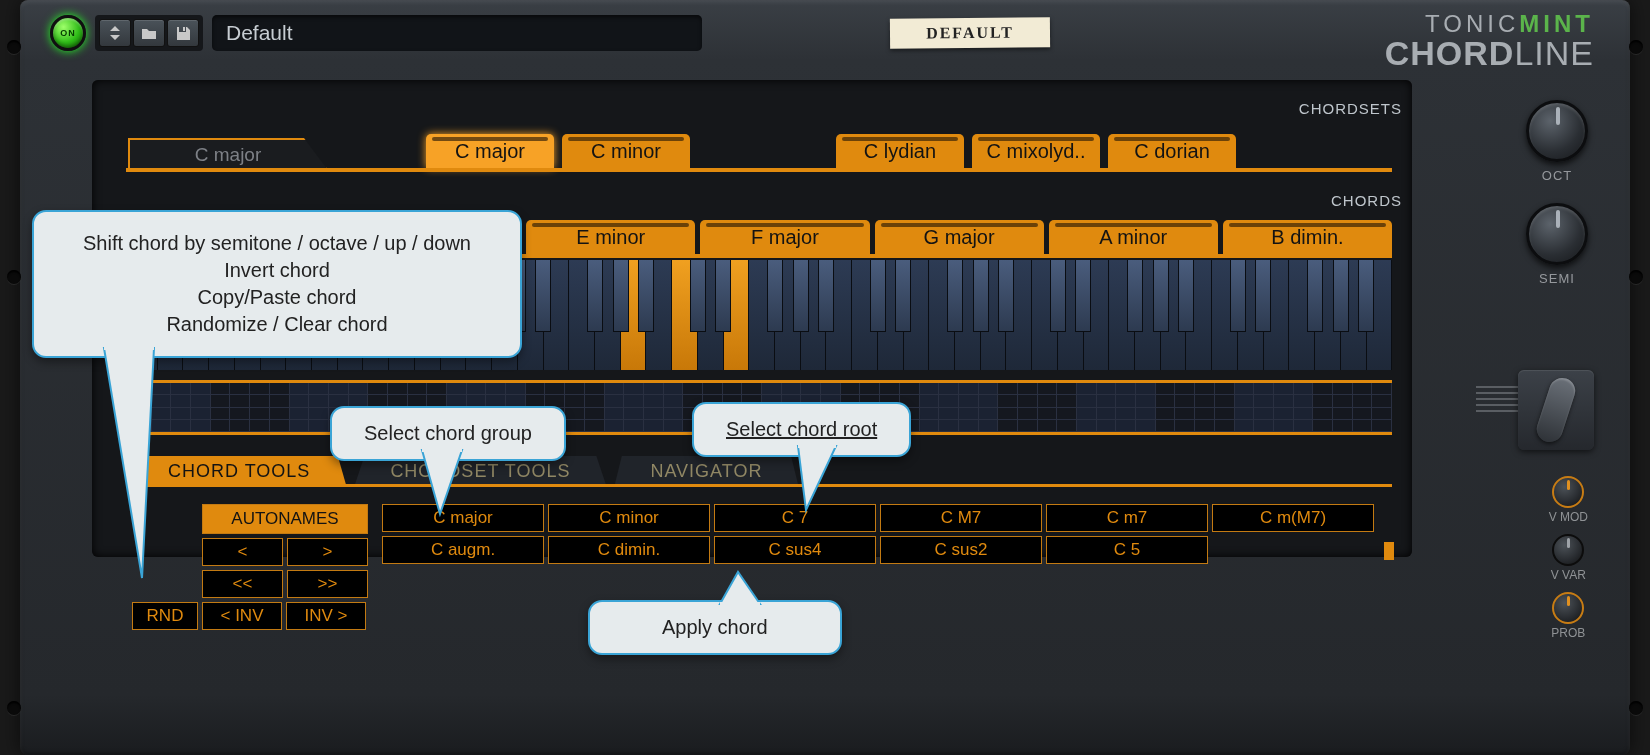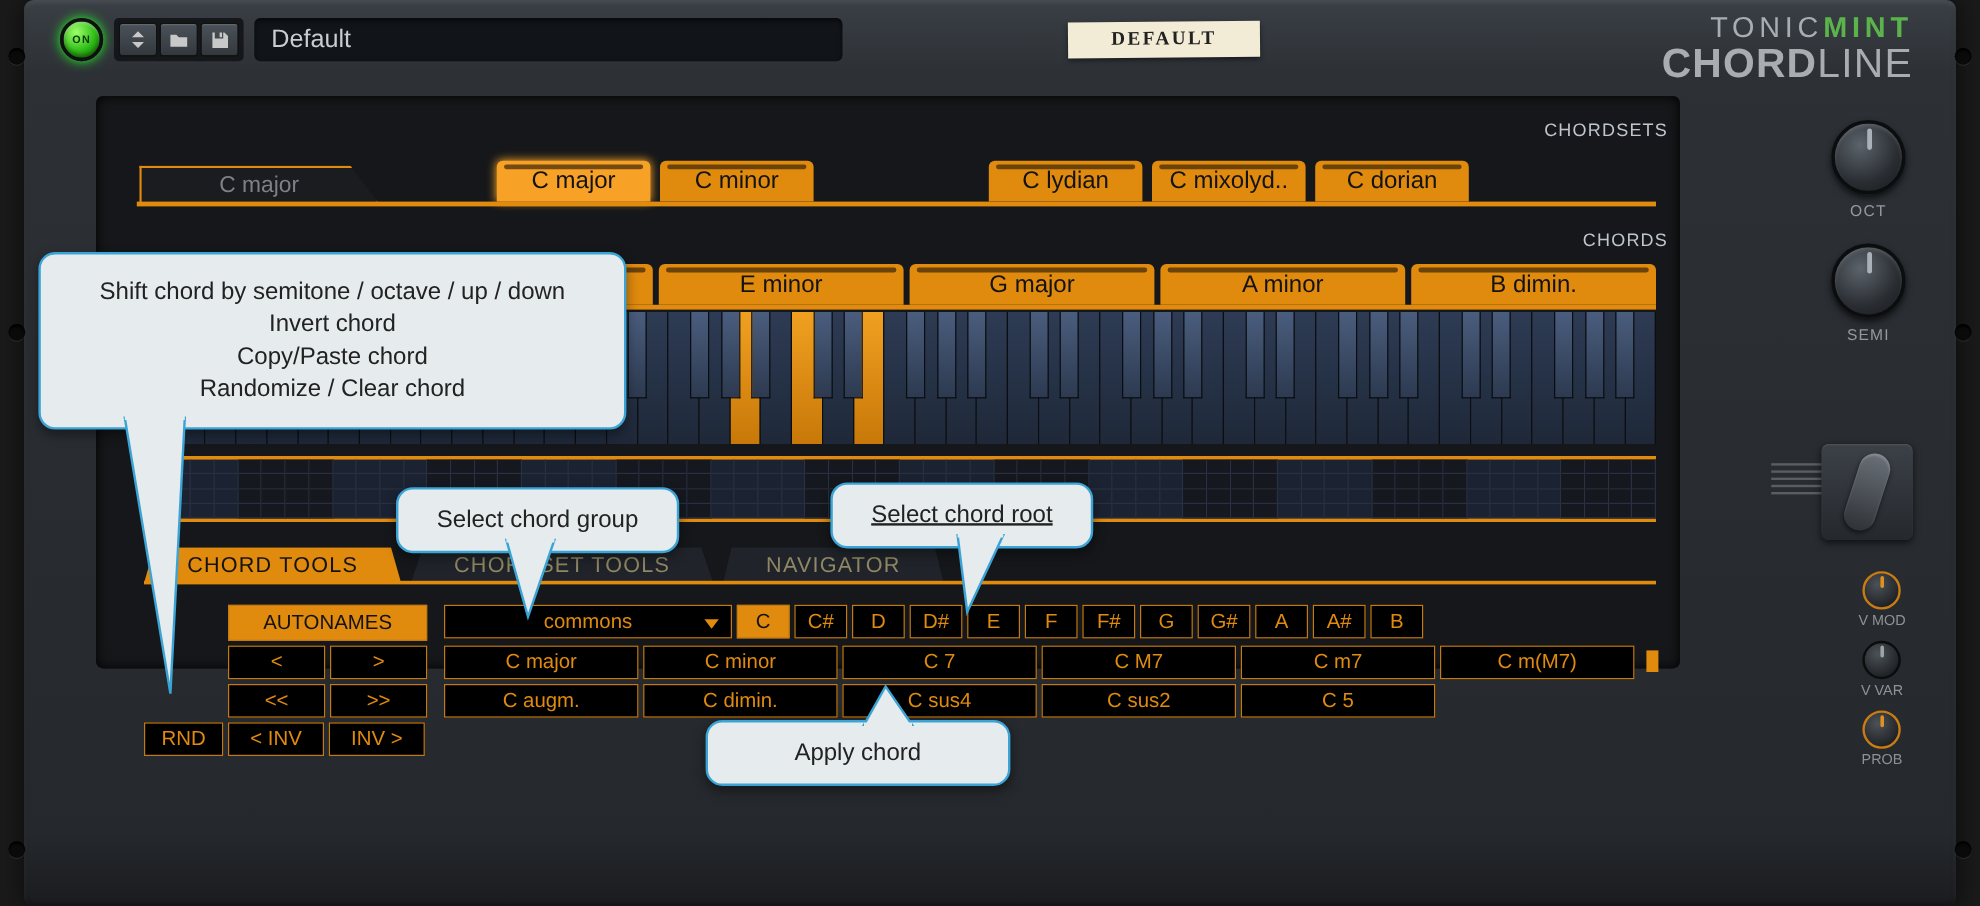--- a/index.html
+++ b/index.html
@@ -56,21 +56,21 @@
   .brand {
     position: absolute; right: 36px; top: 10px; text-align: right; color: #a8adb2;
   }
   .brand .l1 { font-size: 24px; letter-spacing: 4px; font-weight: 300; }
   .brand .l1 .mint { color: #5bb44b; font-weight: 600; }
   .brand .l2 { font-size: 34px; letter-spacing: 1px; font-weight: 300; line-height: 0.9; }
   .brand .l2 b { font-weight: 700; }
 
   
   .main-panel {
-    position: absolute; left: 60px; top: 80px; width: 1320px; height: 477px;
+    position: absolute; left: 72px; top: 80px; width: 1320px; height: 477px;
     background: #15171a; border-radius: 6px; box-shadow: inset 0 0 10px #000;
   }
   .section-label {
     position: absolute; right: 10px; color: #bfc6cc; font-size: 15px; letter-spacing: 1px;
   }
   .sl-chordsets { top: 20px; }
   .sl-chords { top: 112px; }
 
   
   .chordset-tab-left {
@@ -258,20 +258,21 @@
         <div class="cs-gap"></div>
         <div class="cs-btn">C lydian</div>
         <div class="cs-btn">C mixolyd..</div>
         <div class="cs-btn">C dorian</div>
       </div>
     <div class="chordset-underline"></div>
 
     <div class="chord-row" id="chord-row">
         <div class="chord-btn">minor</div>
         <div class="chord-btn">E minor</div>
+        <div class="chord-btn">F major</div>
         <div class="chord-btn">G major</div>
         <div class="chord-btn">A minor</div>
         <div class="chord-btn">B dimin.</div>
       </div>
     <div class="chord-underline"></div>
 
     <div class="keyboard" id="keyboard">
         <div class="white-key"></div>
         <div class="white-key"></div>
         <div class="white-key"></div>
@@ -639,35 +640,20 @@
         <div class="orange-box">&gt;&gt;</div>
       </div>
       <div class="triple-row">
         <div class="orange-box" style="width:66px">RND</div>
         <div class="orange-box w">&lt; INV</div>
         <div class="orange-box w">INV &gt;</div>
       </div>
     </div>
 
     <div class="tool-right">
-      <div class="selector-row" id="selector-row">
-        <div class="orange-box group-select">commons</div>
-      <div class="orange-box root-btn active">C</div>
-          <div class="orange-box root-btn">C#</div>
-          <div class="orange-box root-btn">D</div>
-          <div class="orange-box root-btn">D#</div>
-          <div class="orange-box root-btn">E</div>
-          <div class="orange-box root-btn">F</div>
-          <div class="orange-box root-btn">F#</div>
-          <div class="orange-box root-btn">G</div>
-          <div class="orange-box root-btn">G#</div>
-          <div class="orange-box root-btn">A</div>
-          <div class="orange-box root-btn">A#</div>
-          <div class="orange-box root-btn">B</div>
-        </div>
       <div class="chord-grid" id="chord-grid">
           <div class="orange-box">C major</div>
           <div class="orange-box">C minor</div>
           <div class="orange-box">C 7</div>
           <div class="orange-box">C M7</div>
           <div class="orange-box">C m7</div>
           <div class="orange-box">C m(M7)</div>
           <div class="orange-box">C augm.</div>
           <div class="orange-box">C dimin.</div>
           <div class="orange-box">C sus4</div>

